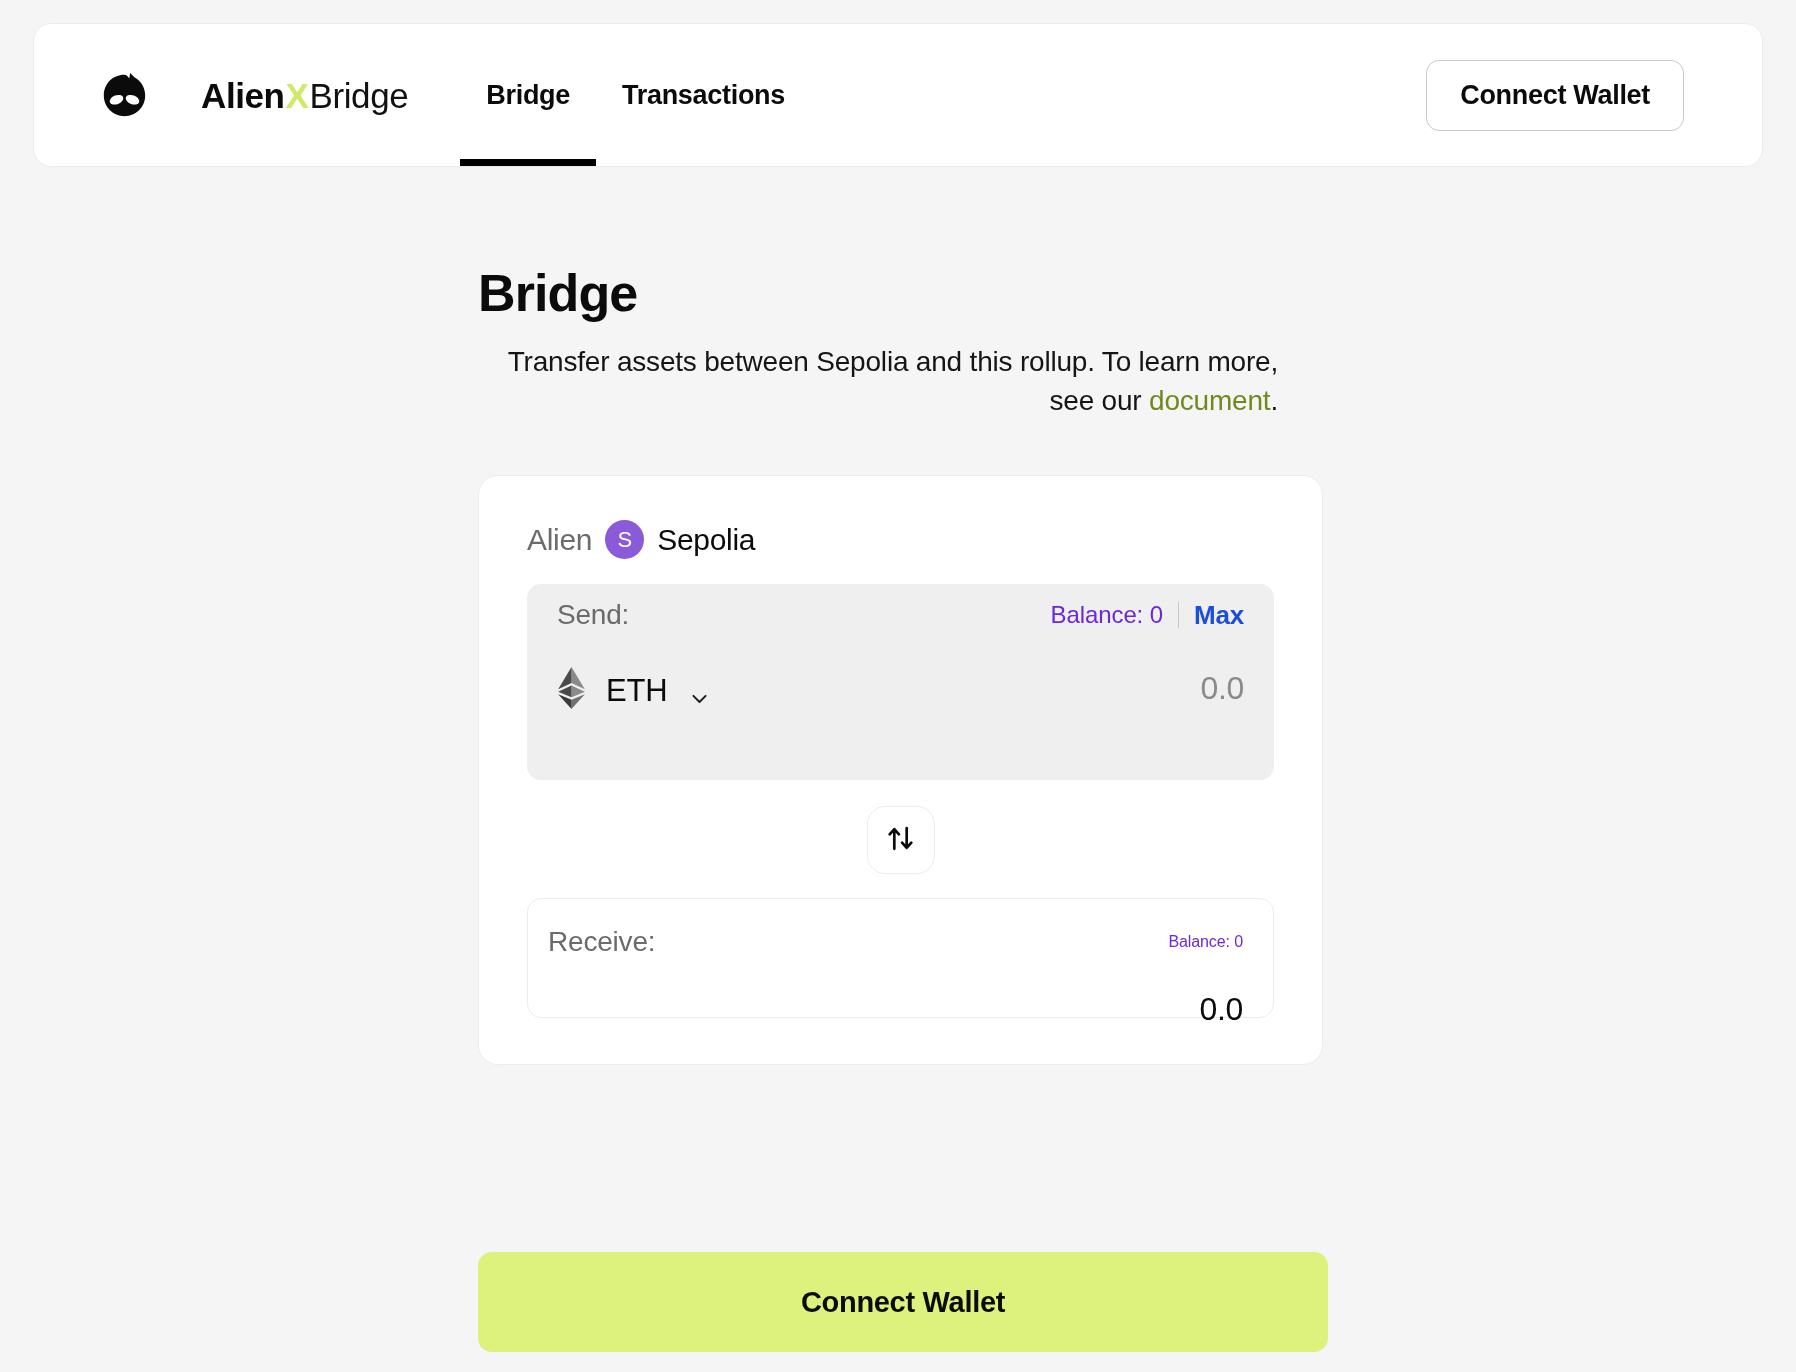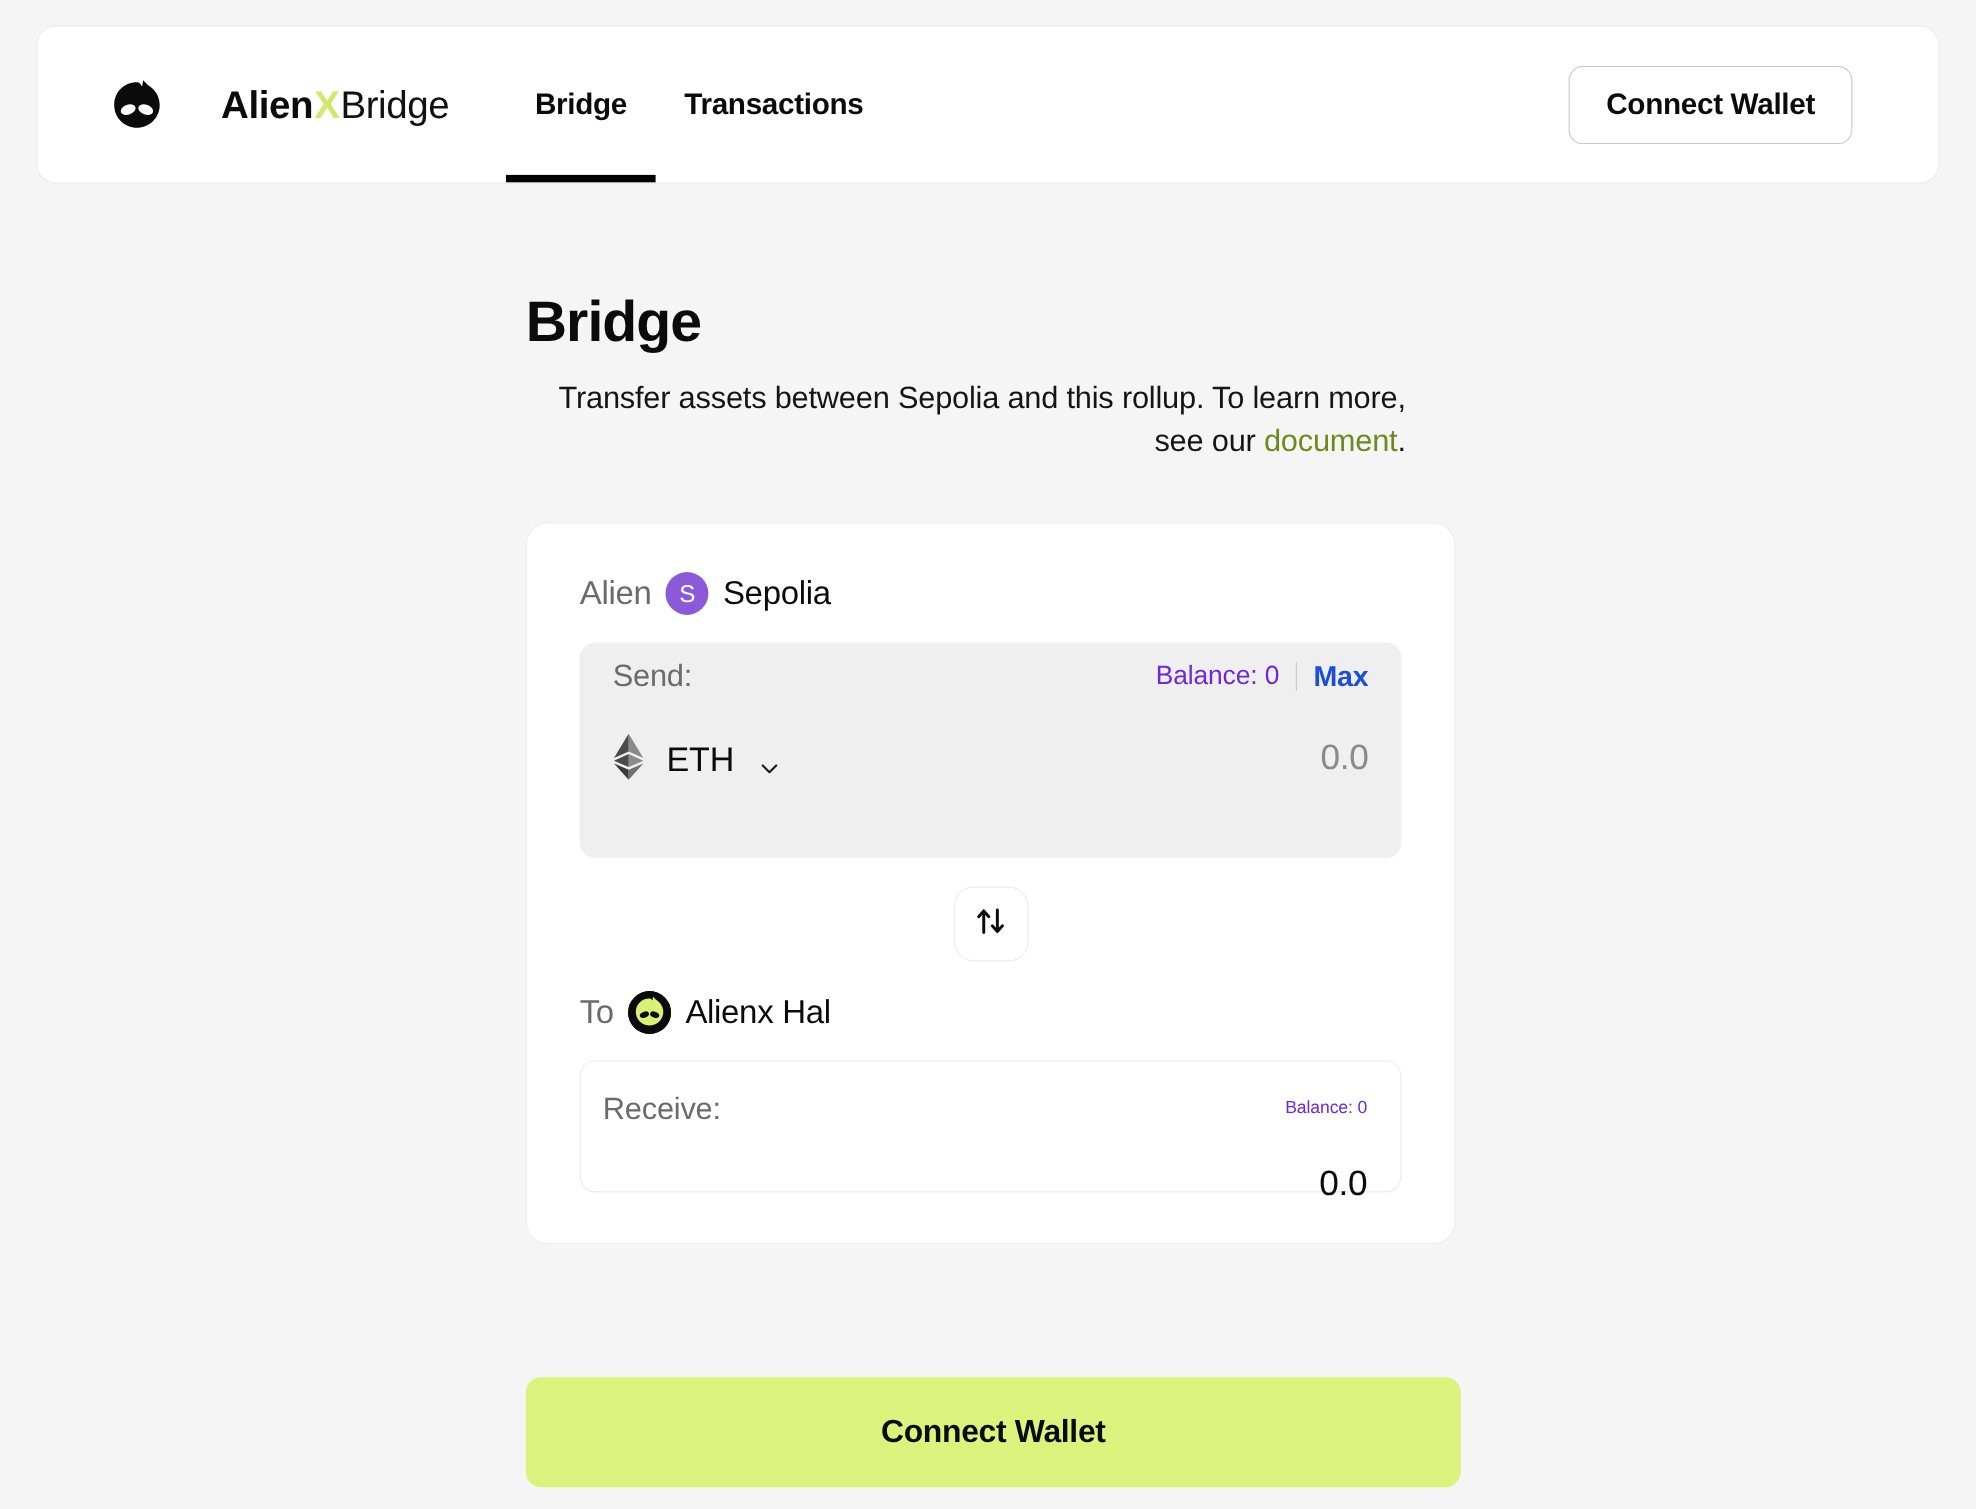--- a/index.html
+++ b/index.html
@@ -367,32 +367,20 @@
       <div class="swap-btn">
         <span>
           <svg viewBox="0 0 32 32" width="33" height="33">
             <path d="M10 26 L10 7 M10 7 L5.5 12 M10 7 L14.5 12" fill="none" stroke="#0b0b0b" stroke-width="2.6" stroke-linecap="round" stroke-linejoin="round"></path>
             <path d="M22 6 L22 25 M22 25 L17.5 20 M22 25 L26.5 20" fill="none" stroke="#0b0b0b" stroke-width="2.6" stroke-linecap="round" stroke-linejoin="round"></path>
           </svg>
         </span>
       </div>
     </div>
 
-    <div class="chain-row to-row">
-      <span class="chain-label">To</span>
-      <span class="alienx-icon">
-        <svg viewBox="0 0 100 100" width="39" height="39">
-          <circle cx="50" cy="50" r="50" fill="#0b0b0b"></circle>
-          <path d="M50 17 C31 17 18 31 18 48 C18 66 32 80 50 80 C68 80 82 66 82 48 C82 36 75 26 65 20 L58 13 L57 22 C55 19 53 17 50 17 Z" fill="#d9f276"></path>
-          <ellipse cx="38" cy="55" rx="11" ry="6.8" fill="#0b0b0b" transform="rotate(-20 38 55)"></ellipse>
-          <ellipse cx="62" cy="55" rx="11" ry="6.8" fill="#0b0b0b" transform="rotate(20 62 55)"></ellipse>
-        </svg>
-      </span>
-      <span class="chain-name">Alienx Hal</span>
-    </div>
 
     <div class="receive-box">
       <div class="box-top">
         <span class="box-label">Receive:</span>
         <span class="balance-text">Balance: 0</span>
       </div>
       <div class="receive-amount-row">
         <span class="amount filled">0.0</span>
       </div>
     </div>

